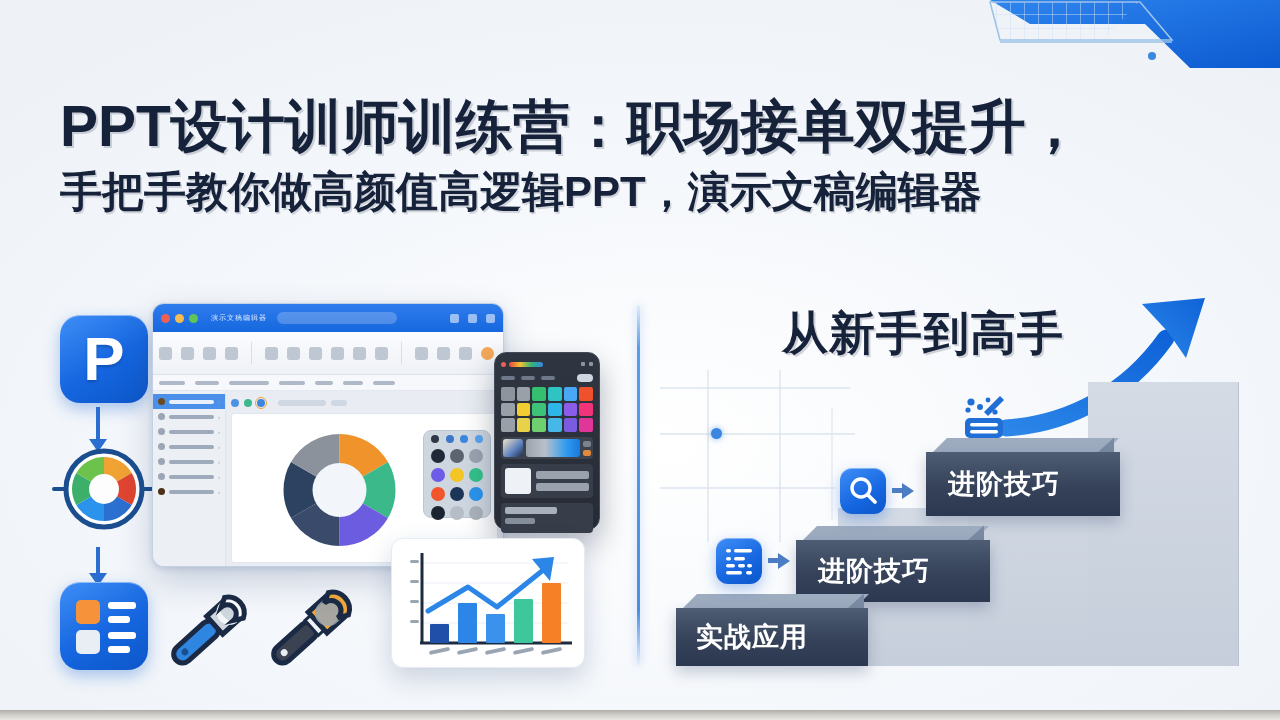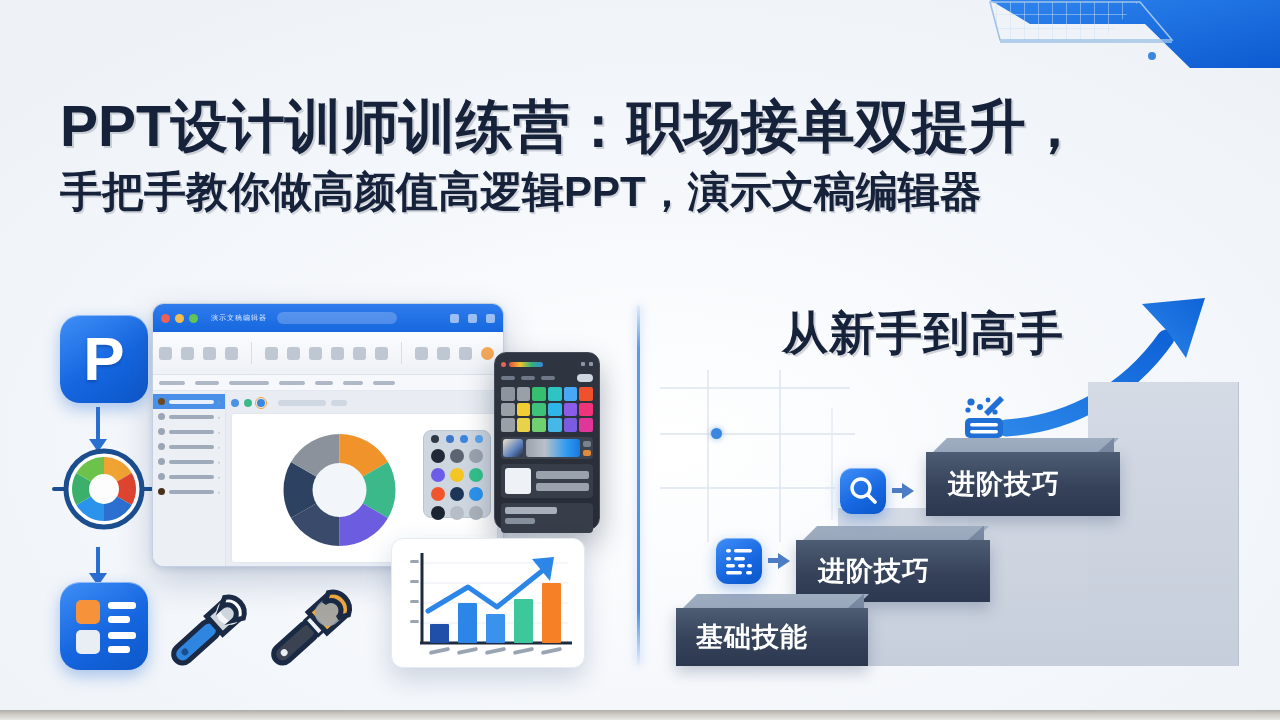--- a/index.html
+++ b/index.html
@@ -545,21 +545,21 @@
 
   <div class="step" style="left:796px;top:540px;width:190px;height:62px;">
     <div class="top" style="left:14px;top:-14px;width:172px;height:14px;transform:skewX(-45deg);"></div>
     <div class="side" style="left:172px;top:0;width:16px;height:62px;transform:skewY(-42deg);transform-origin:left top;"></div>
     <div class="face" style="width:172px;height:62px;padding-left:22px;">进阶技巧</div>
   </div>
 
   <div class="step" style="left:676px;top:608px;width:190px;height:58px;">
     <div class="top" style="left:14px;top:-14px;width:172px;height:14px;transform:skewX(-45deg);"></div>
     <div class="side" style="left:172px;top:0;width:16px;height:58px;transform:skewY(-42deg);transform-origin:left top;"></div>
-    <div class="face" style="width:172px;height:58px;padding-left:20px;">基础技能</div>
+    <div class="face" style="width:172px;height:58px;padding-left:20px;">实战应用</div>
   </div>
 
   <div class="wandicon" style="left:958px;top:392px;">
     <svg width="54" height="52" viewBox="0 0 54 52">
       <g fill="#1f6fd6">
         <circle cx="13" cy="10" r="3.6"></circle>
           <circle cx="22" cy="15" r="3"></circle>
         <circle cx="10" cy="18" r="2.6"></circle>
           <circle cx="30" cy="8" r="2.4"></circle>
         <circle cx="37" cy="20" r="2.6"></circle>

